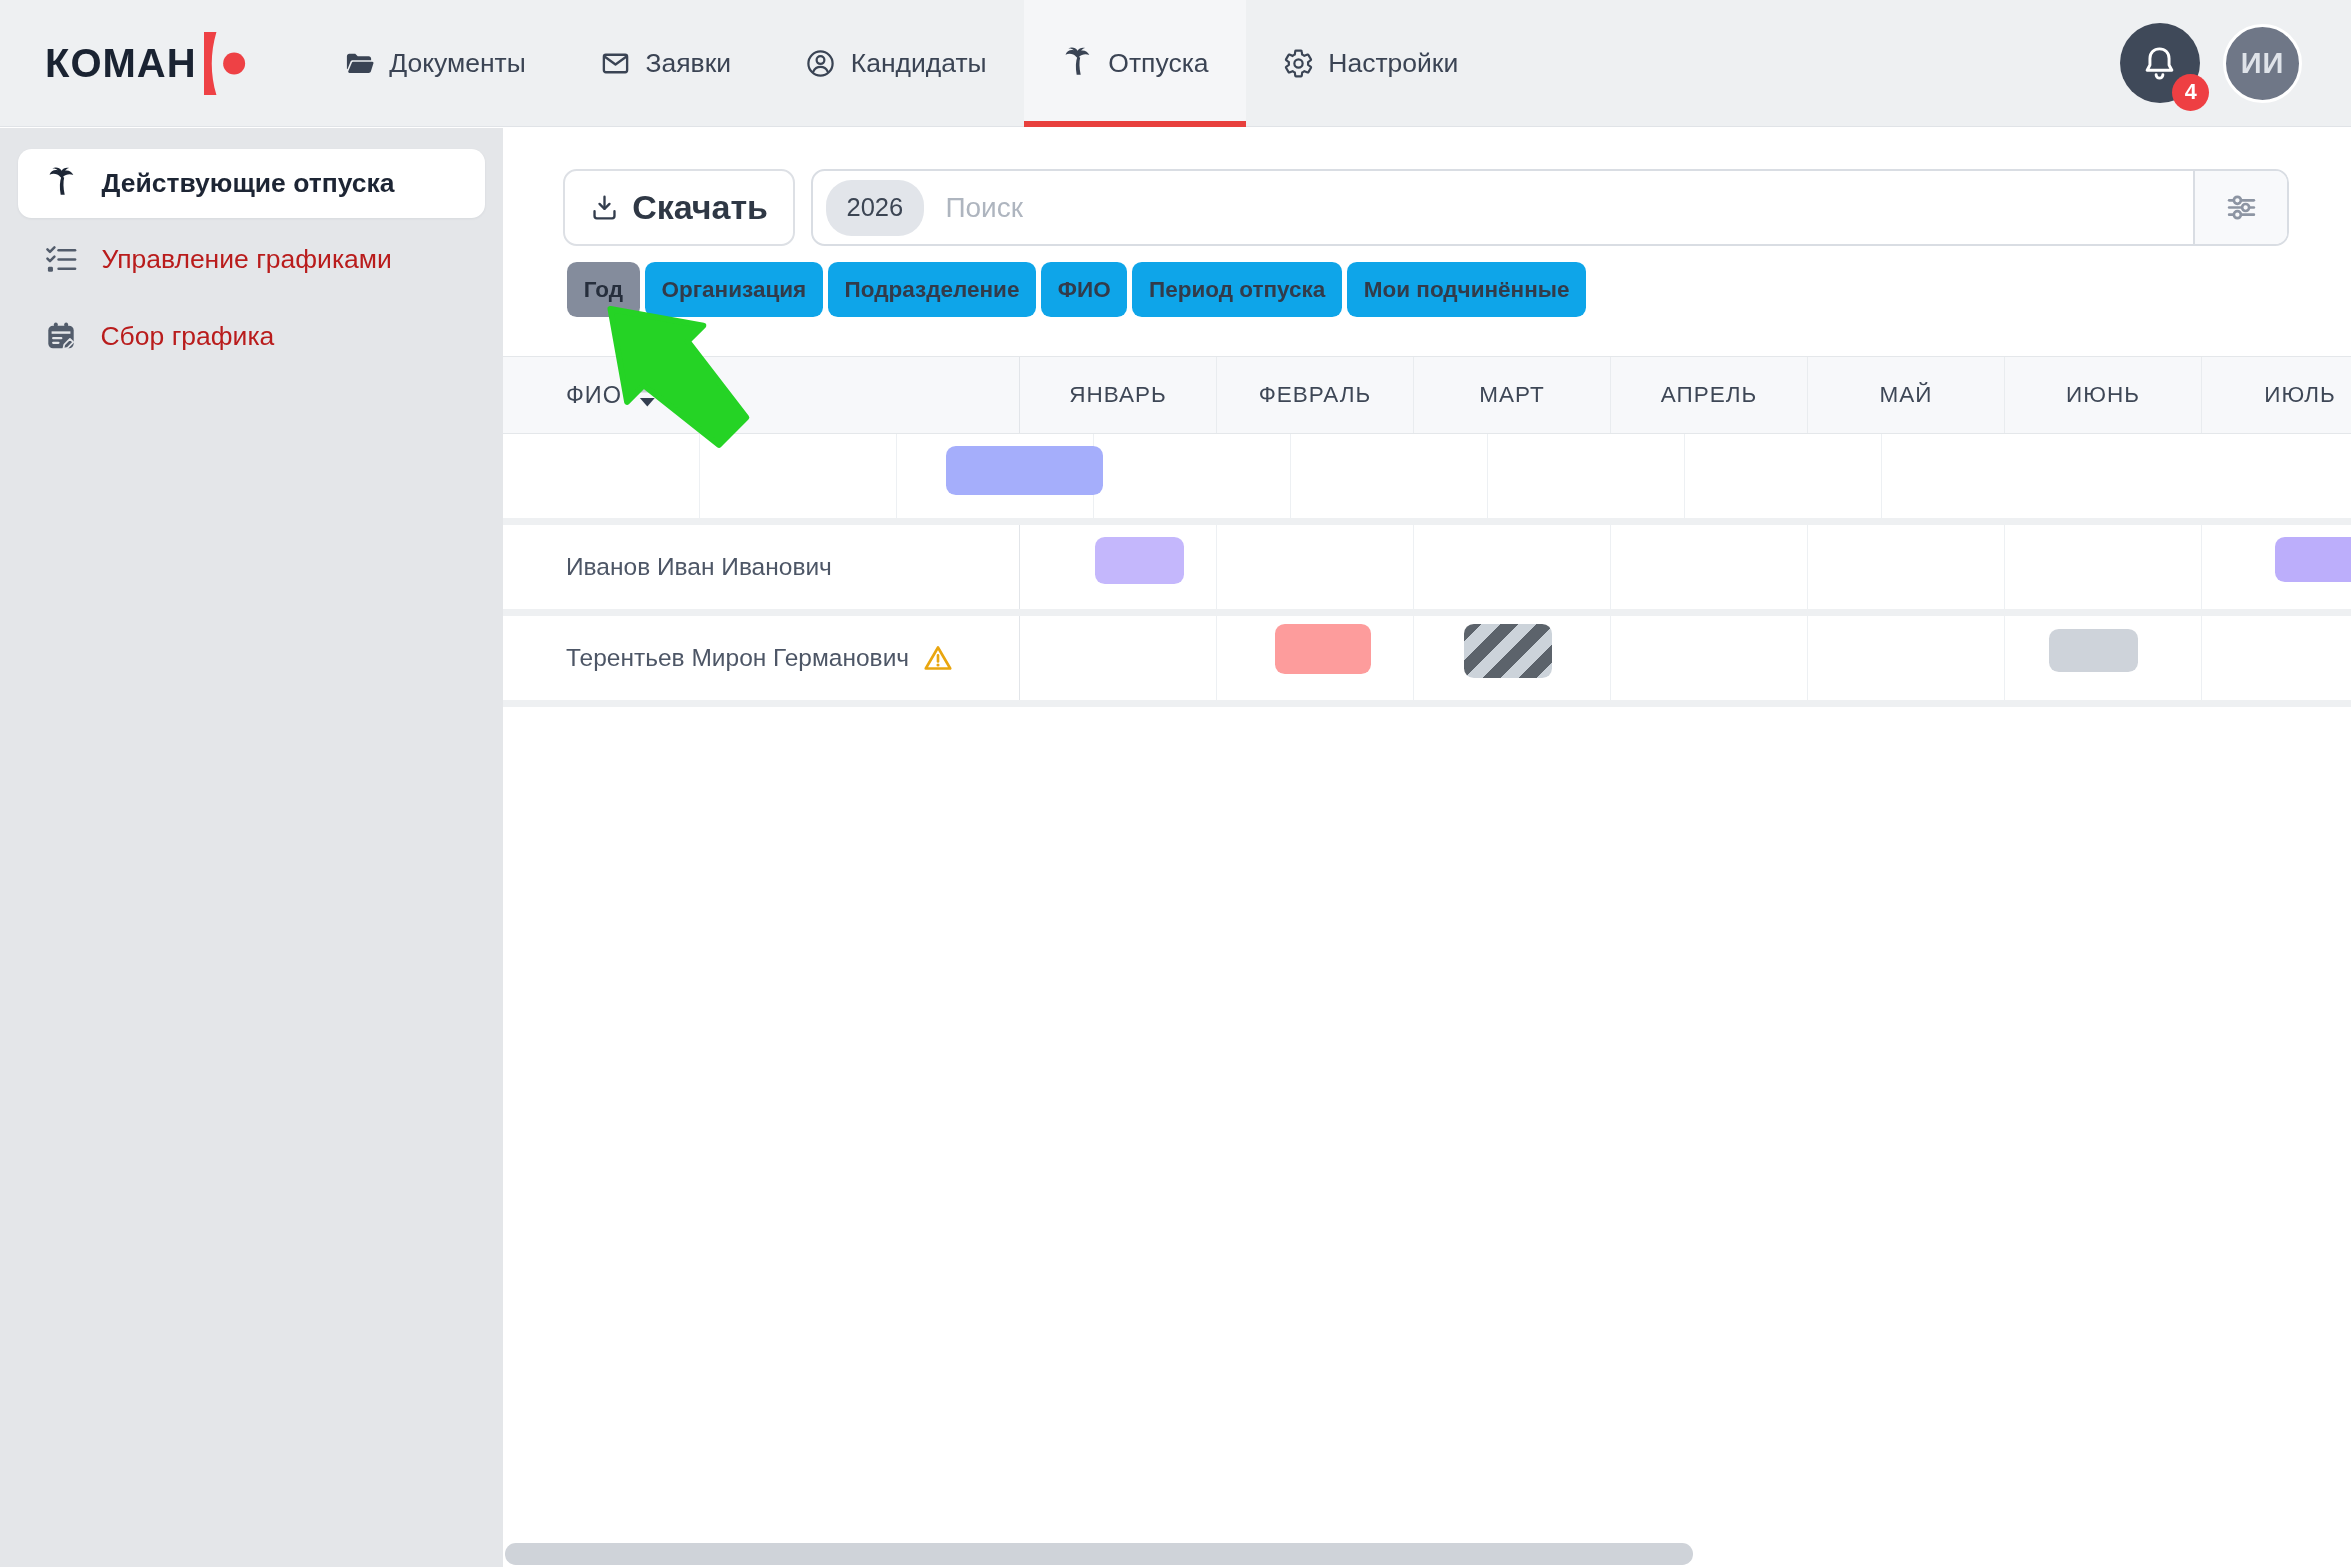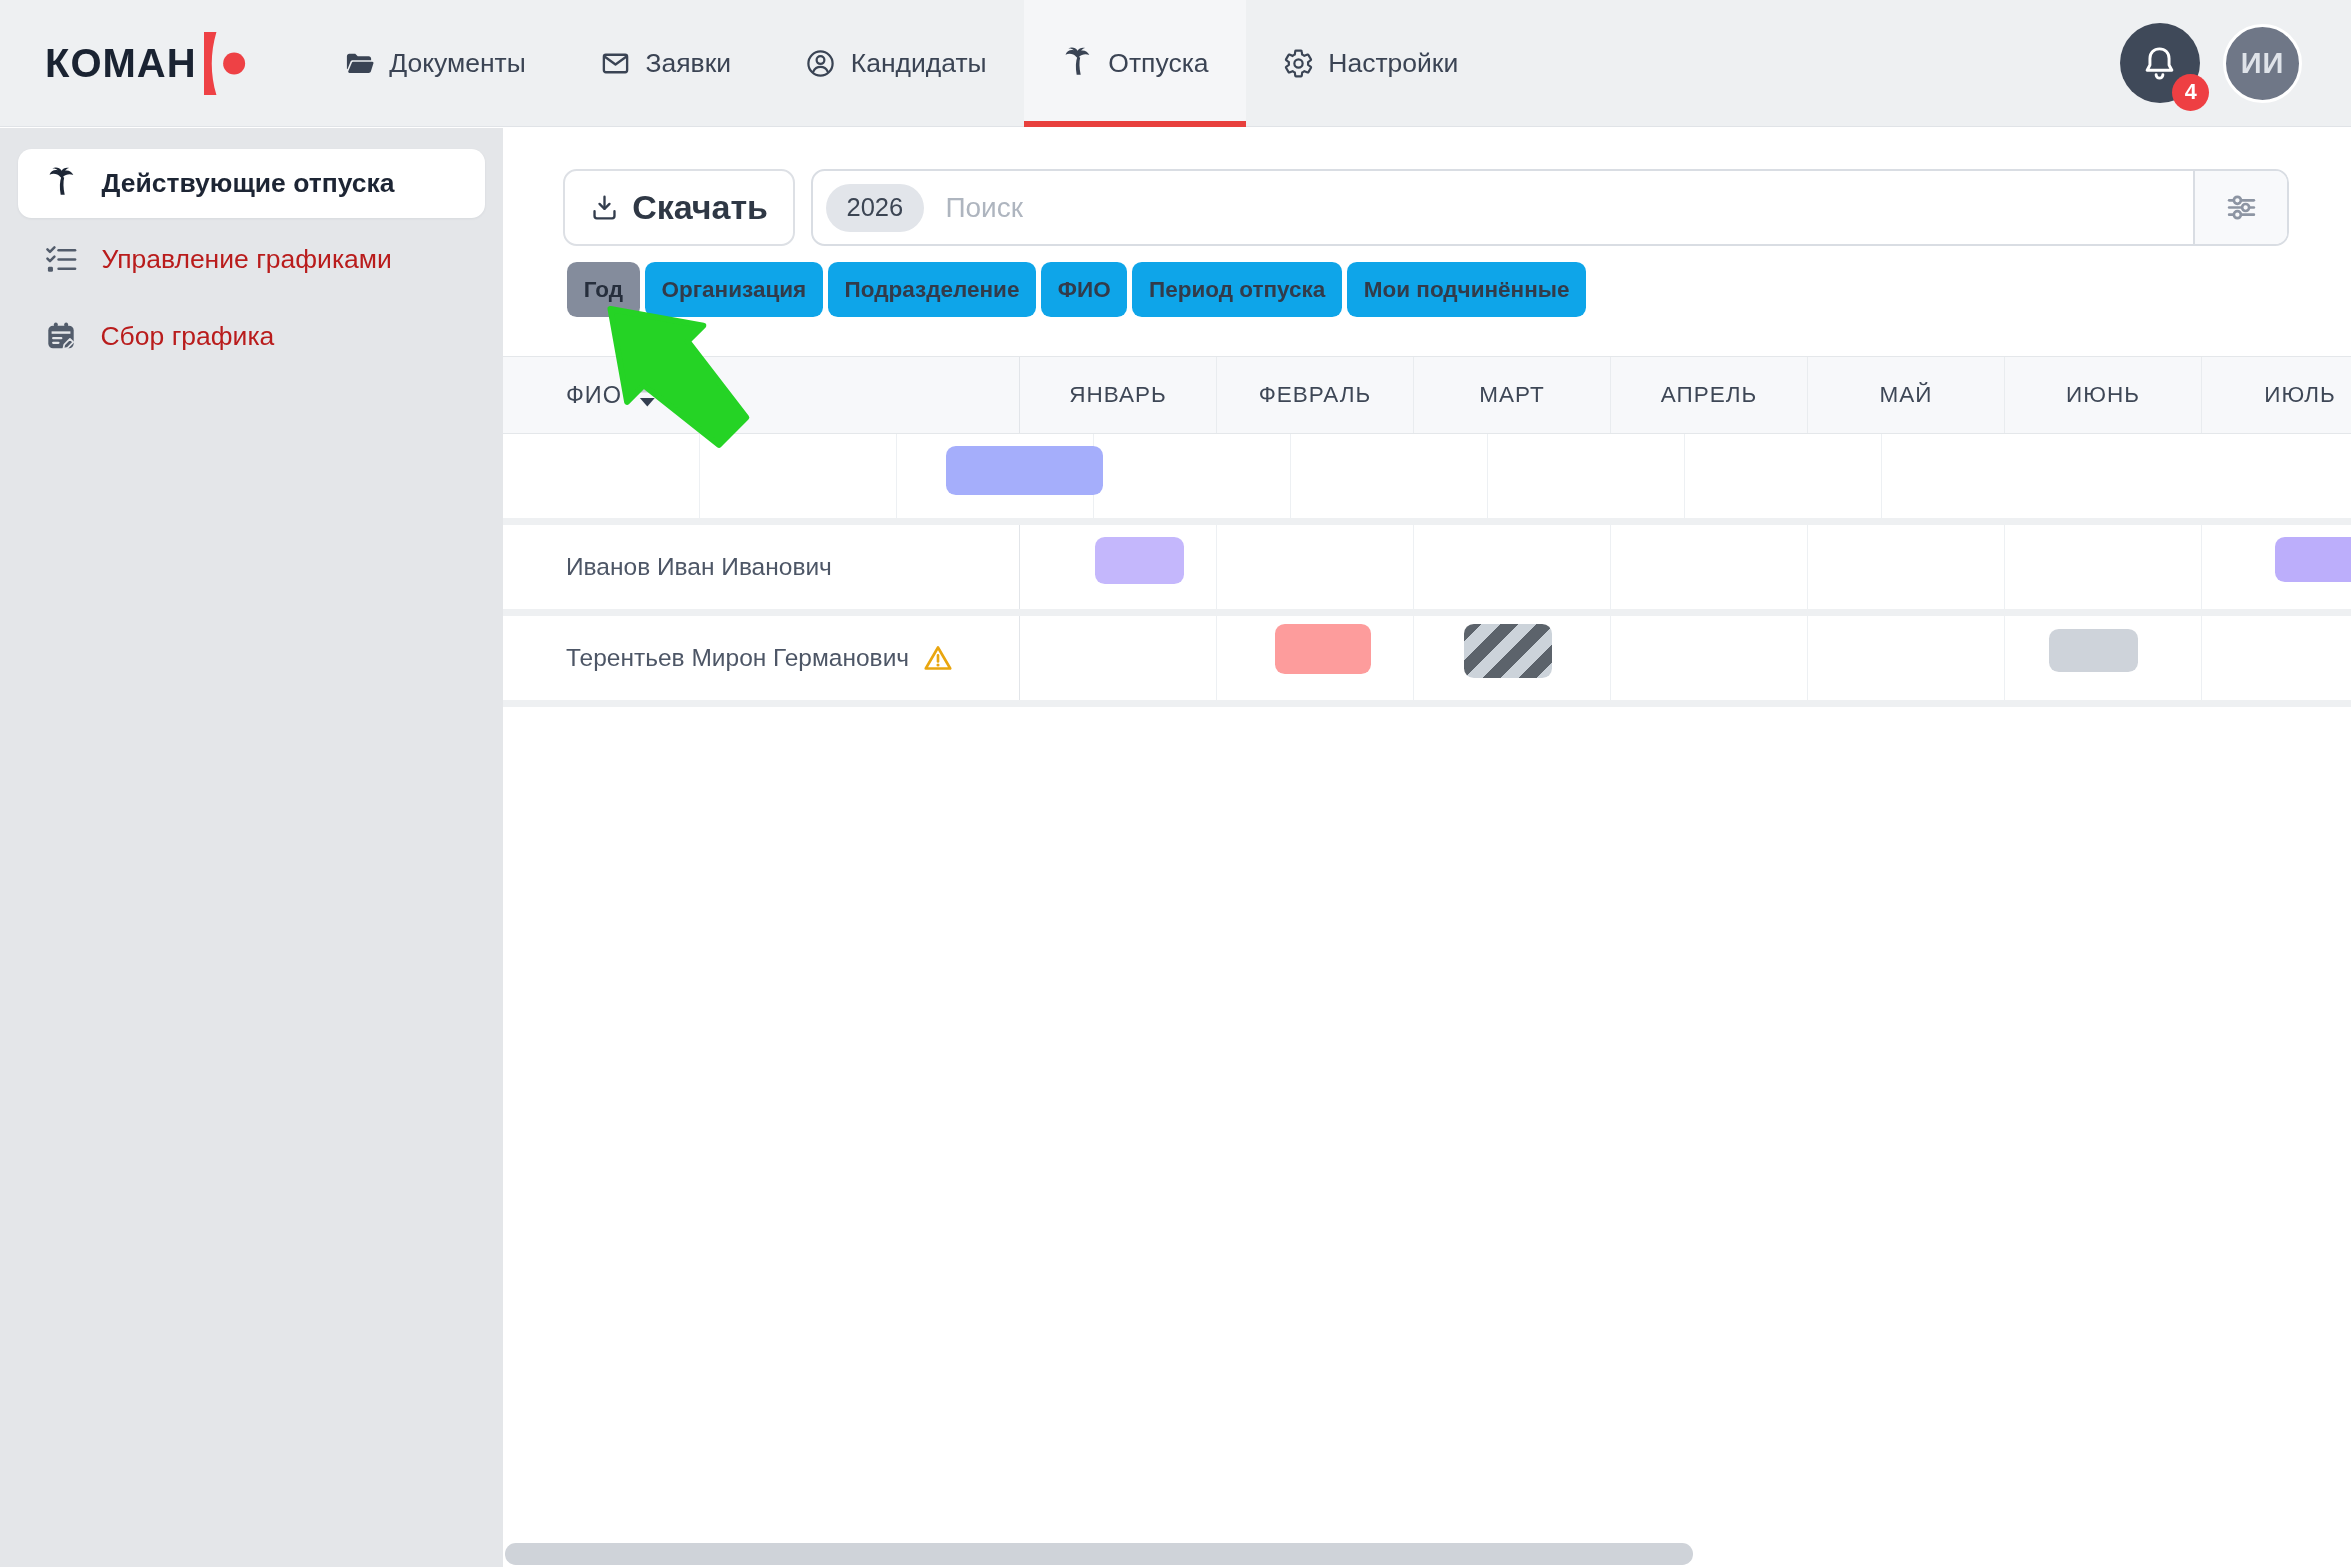--- a/index.html
+++ b/index.html
@@ -35,21 +35,21 @@
   .side-item.active .sicon{color:#1e2736}
   
   .main{position:absolute;top:128px;left:503px;right:0;bottom:0;background:#fff;overflow:hidden}
   .toolbar{position:absolute;top:41px;left:60px;right:62px;display:flex;align-items:stretch}
   .btn-download{height:77px;border:2px solid #dde0e5;border-radius:13.7px;display:flex;align-items:center;
                 gap:13.7px;padding:0 24.5px;font-size:34px;font-weight:600;color:#2f3845;background:#fff;
                 box-sizing:border-box;flex:none}
   .btn-download .dicon{display:flex;color:#333d4d}
   .search-wrap{margin-left:16.7px;flex:1;height:77px;border:2px solid #d9dde3;border-radius:13.7px;
                display:flex;align-items:center;background:#fff;box-sizing:border-box;overflow:hidden}
-  .year-tag{margin-left:12.7px;background:#e2e5ea;border-radius:25.5px;padding:0 20.6px;height:48px;
+  .year-tag{margin-left:12.7px;background:#e2e5ea;border-radius:25.5px;padding:0 20.6px;height:56px;
             display:flex;align-items:center;font-size:25.5px;color:#3c4553;font-weight:500;flex:none}
   .search-input{flex:1;border:none;outline:none;font-size:28px;color:#333b47;padding:0 21.6px;
                 background:transparent;font-family:"Liberation Sans",sans-serif;min-width:0}
   .search-input::placeholder{color:#aeb5bf}
   .filters-btn{width:92px;height:100%;border-left:2px solid #d9dde3;background:#f8f9fb;
                display:flex;align-items:center;justify-content:center;flex:none;color:#8d95a3}
   .chips{position:absolute;top:134px;left:64px;display:flex;gap:5px}
   .chip{height:55px;border-radius:9.8px;background:#0ea5e9;color:#323b4a;font-size:22.5px;font-weight:600;
         display:flex;align-items:center;padding:0 16.7px;white-space:nowrap}
   .chip.active{background:#848c9c;color:#262e3c}

